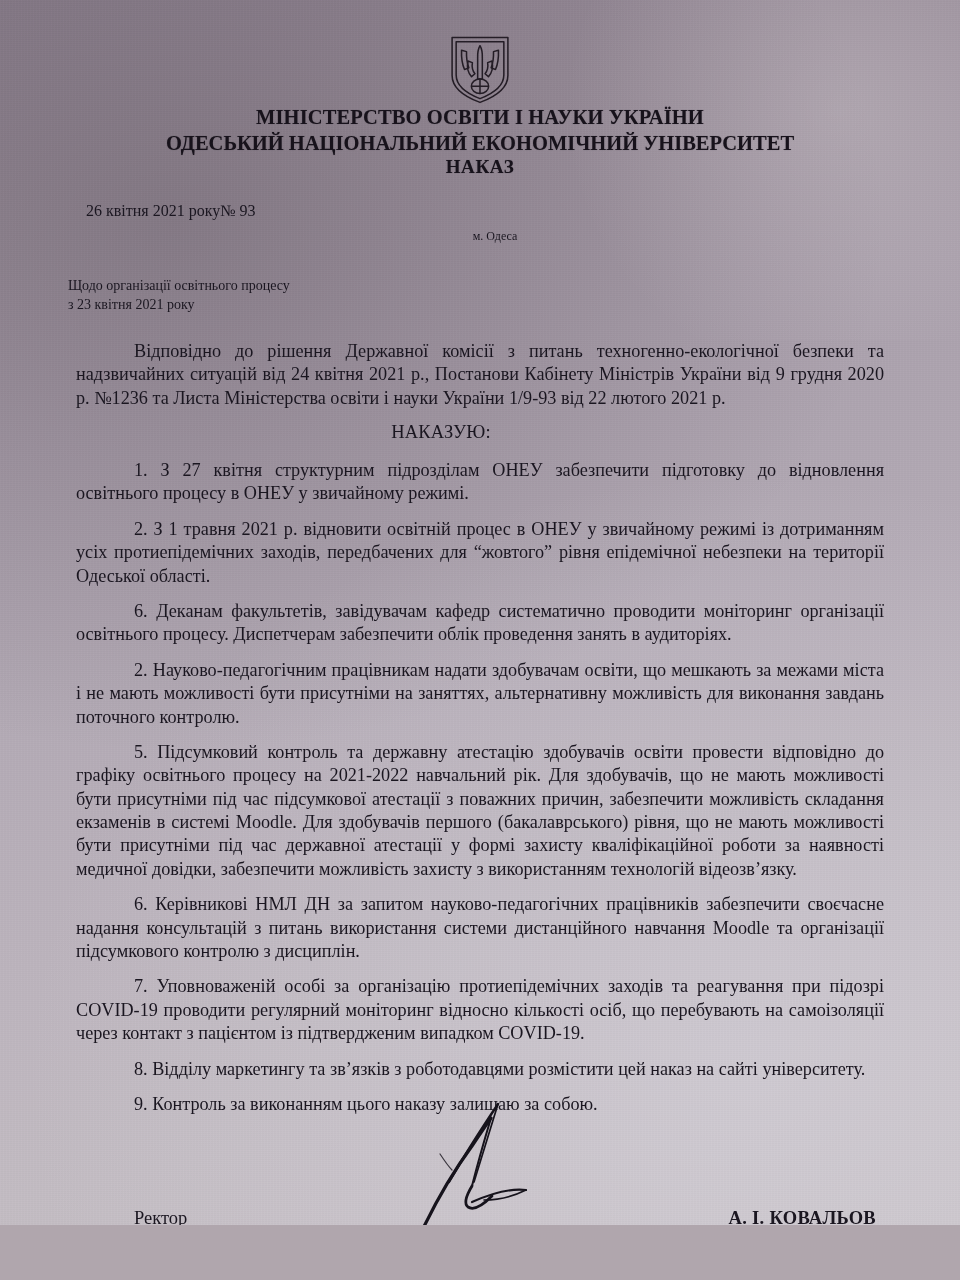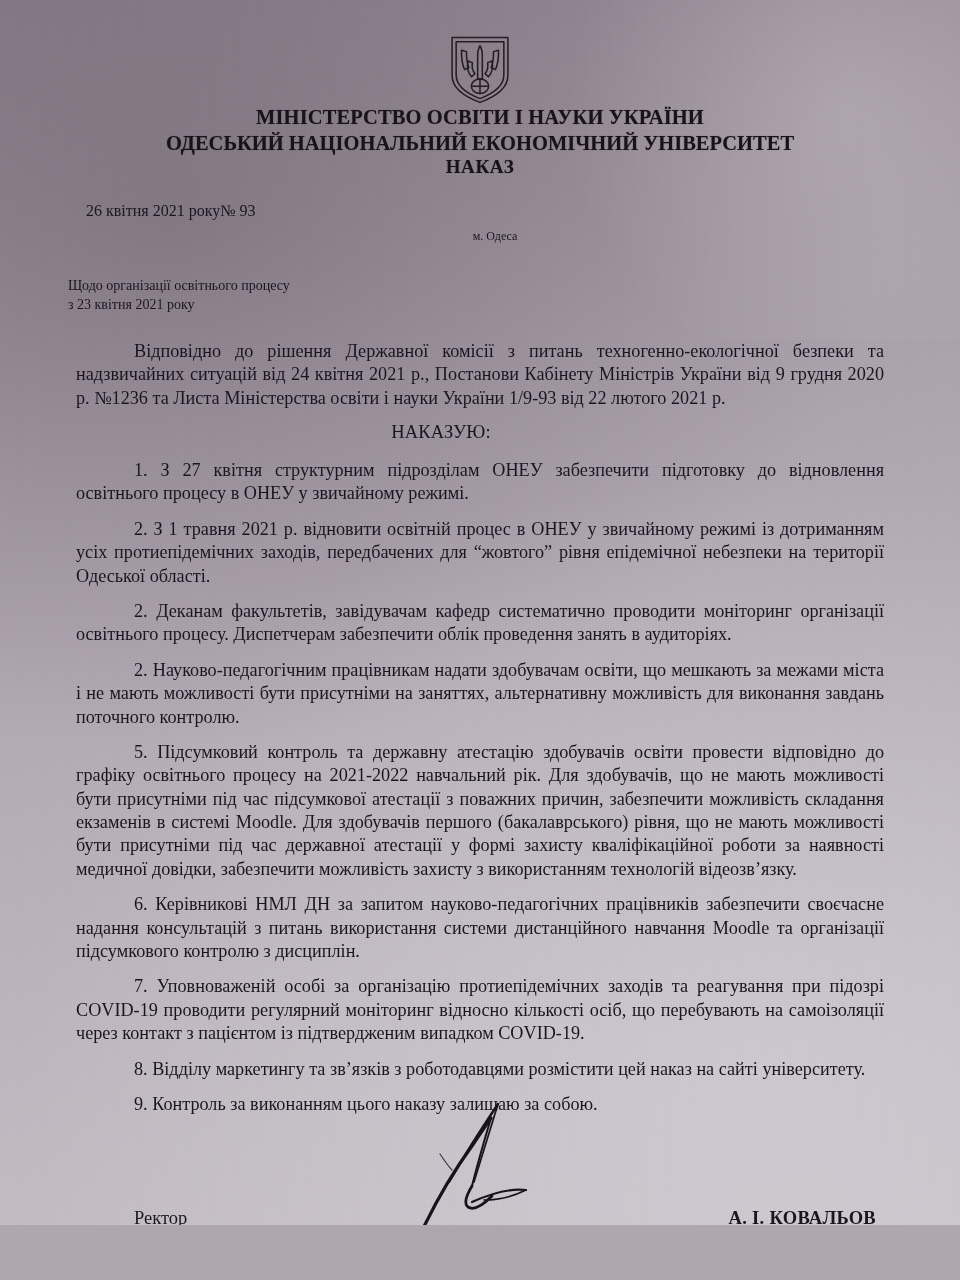--- a/index.html
+++ b/index.html
@@ -200,21 +200,21 @@
       <div>з 23 квітня 2021 року</div>
     </div>
 
     <p class="preamble">Відповідно до рішення Державної комісії з питань техногенно-екологічної безпеки та надзвичайних ситуацій від 24 квітня 2021 р., Постанови Кабінету Міністрів України від 9 грудня 2020 р. №1236 та Листа Міністерства освіти і науки України 1/9-93 від 22 лютого 2021 р.</p>
 
     <div class="order-word">НАКАЗУЮ:</div>
 
     <div id="clauses">
       <p class="clause">1. З 27 квітня структурним підрозділам ОНЕУ забезпечити підготовку до відновлення освітнього процесу в ОНЕУ у звичайному режимі.</p>
       <p class="clause">2. З 1 травня 2021 р. відновити освітній процес в ОНЕУ у звичайному режимі із дотриманням усіх протиепідемічних заходів, передбачених для “жовтого” рівня епідемічної небезпеки на території Одеської області.</p>
-      <p class="clause">2. Деканам факультетів, завідувачам кафедр систематично проводити моніторинг організації освітнього процесу. Диспетчерам забезпечити облік проведення занять в аудиторіях.</p>
+      <p class="clause">6. Деканам факультетів, завідувачам кафедр систематично проводити моніторинг організації освітнього процесу. Диспетчерам забезпечити облік проведення занять в аудиторіях.</p>
       <p class="clause">2. Науково-педагогічним працівникам надати здобувачам освіти, що мешкають за межами міста і не мають можливості бути присутніми на заняттях, альтернативну можливість для виконання завдань поточного контролю.</p>
       <p class="clause">5. Підсумковий контроль та державну атестацію здобувачів освіти провести відповідно до графіку освітнього процесу на 2021-2022 навчальний рік. Для здобувачів, що не мають можливості бути присутніми під час підсумкової атестації з поважних причин, забезпечити можливість складання екзаменів в системі Moodle. Для здобувачів першого (бакалаврського) рівня, що не мають можливості бути присутніми під час державної атестації у формі захисту кваліфікаційної роботи за наявності медичної довідки, забезпечити можливість захисту з використанням технологій відеозв’язку.</p>
       <p class="clause">6. Керівникові НМЛ ДН за запитом науково-педагогічних працівників забезпечити своєчасне надання консультацій з питань використання системи дистанційного навчання Moodle та організації підсумкового контролю з дисциплін.</p>
       <p class="clause">7. Уповноваженій особі за організацію протиепідемічних заходів та реагування при підозрі COVID-19 проводити регулярний моніторинг відносно кількості осіб, що перебувають на самоізоляції через контакт з пацієнтом із підтвердженим випадком COVID-19.</p>
       <p class="clause">8. Відділу маркетингу та зв’язків з роботодавцями розмістити цей наказ на сайті університету.</p>
       <p class="clause">9. Контроль за виконанням цього наказу залишаю за собою.</p>
     </div>
 
     <div class="sign-row">
       <span>Ректор</span>

